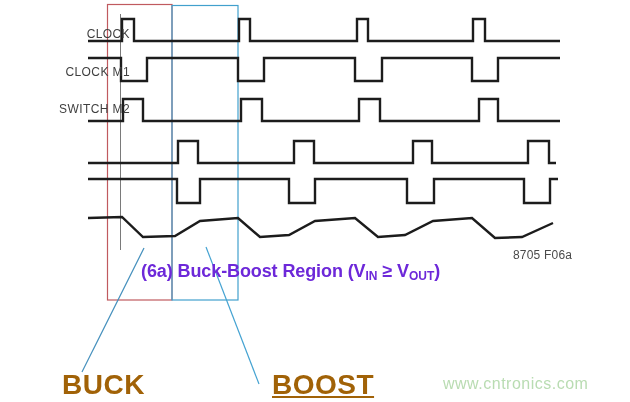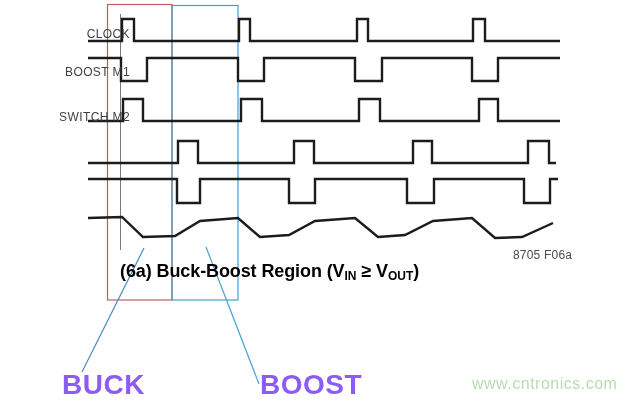--- a/index.html
+++ b/index.html
@@ -10,33 +10,33 @@
   .canvas svg{position:absolute;top:0;left:0;}
   .sig-label{
     position:absolute;left:0;width:86px;text-align:right;
     font-size:12px;line-height:12px;letter-spacing:.4px;color:#3f3f3f;
     white-space:nowrap;
     margin-left:44px;
   }
   .sig-label.il{width:84px;font-size:13px;}
   .sig-label.il sub{font-size:9px;vertical-align:-2px;}
   .caption{
-    position:absolute;left:120px;top:261px;
-    font-size:18px;font-weight:bold;color:#000000;letter-spacing:-.1px;
+    position:absolute;left:141px;top:261px;
+    font-size:18px;font-weight:bold;color:#6d28d9;letter-spacing:-.1px;
     white-space:nowrap;
   }
   .caption sub{font-size:12px;font-weight:bold;vertical-align:-3px;letter-spacing:0;}
   .ref-code{position:absolute;left:513px;top:248px;font-size:12px;color:#4a4a4a;letter-spacing:.2px;}
   .region-label{
-    position:absolute;font-size:28px;font-weight:bold;color:#8b5cf6;
+    position:absolute;font-size:28px;font-weight:bold;color:#a16207;
     letter-spacing:.5px;line-height:28px;white-space:nowrap;
   }
   .region-label.buck{left:62px;top:371px;}
-  .region-label.boost{left:260px;top:371px;}
-  .watermark{position:absolute;left:443px;top:375px;font-size:16px;color:#b9dcb2;letter-spacing:.5px;margin-left:29px;}
+  .region-label.boost{left:272px;top:371px;text-decoration:underline;}
+  .watermark{position:absolute;left:443px;top:375px;font-size:16px;color:#b9dcb2;letter-spacing:.5px;}
 </style>
 </head>
 <body>
 
 <div class="canvas">
 
   <svg width="630" height="402" viewBox="0 0 630 402">
       <rect x="107.5" y="4.5" width="64.5" height="295.5" fill="none" stroke="#c05a5f" stroke-width="1.2"></rect>
       <rect x="172" y="5.5" width="66" height="294.5" fill="none" stroke="#41a0cd" stroke-width="1.2"></rect>
       <line x1="120.5" y1="14" x2="120.5" y2="250" stroke="#7a7a7a" stroke-width="1"></line>
@@ -44,22 +44,22 @@
       <line x1="206" y1="247" x2="259" y2="384" stroke="#45a3d2" stroke-width="1.2"></line>
       <polyline points="88,41 122,41 122,19 134,19 134,41 239,41 239,19 250,19 250,41 357,41 357,19 368,19 368,41 473,41 473,19 485,19 485,41 560,41" fill="none" stroke="#1c1c1c" stroke-width="2.4" stroke-linejoin="miter" stroke-linecap="butt"></polyline>
       <polyline points="88,58 121,58 121,81 147,81 147,58 238,58 238,81 264,81 264,58 355,58 355,81 382,81 382,58 472,58 472,81 498,81 498,58 560,58" fill="none" stroke="#1c1c1c" stroke-width="2.4" stroke-linejoin="miter" stroke-linecap="butt"></polyline>
       <polyline points="88,121 123,121 123,99 143,99 143,121 241,121 241,99 262,99 262,121 359,121 359,99 380,99 380,121 479,121 479,99 498,99 498,121 560,121" fill="none" stroke="#1c1c1c" stroke-width="2.4" stroke-linejoin="miter" stroke-linecap="butt"></polyline>
       <polyline points="88,163 178,163 178,141 198,141 198,163 294,163 294,141 314,141 314,163 413,163 413,141 432,141 432,163 528,163 528,141 549,141 549,163 556,163" fill="none" stroke="#1c1c1c" stroke-width="2.4" stroke-linejoin="miter" stroke-linecap="butt"></polyline>
       <polyline points="88,179 177,179 177,203 200,203 200,179 289,179 289,203 315,203 315,179 407,179 407,203 434,203 434,179 524,179 524,203 550,203 550,179 558,179" fill="none" stroke="#1c1c1c" stroke-width="2.4" stroke-linejoin="miter" stroke-linecap="butt"></polyline>
       <polyline points="88,218 122,217 143,237 175,236 200,221 238,218 260,237 289,235 315,221 355,218 378,237 405,235 433,221 472,218 495,238 522,237 553,223" fill="none" stroke="#1c1c1c" stroke-width="2.4" stroke-linejoin="miter" stroke-linecap="butt"></polyline>
     </svg>
 
   <div class="sig-label" style="top:28px">CLOCK</div>
-  <div class="sig-label" style="top:66px">BOOST M1</div>
-  <div class="sig-label" style="top:111px">SWITCH M2</div>
+  <div class="sig-label" style="top:66px">CLOCK M1</div>
+  <div class="sig-label" style="top:103px">SWITCH M2</div>
 
   <div class="caption"><span>(6a) Buck-Boost Region (V</span><sub>IN</sub><span> ≥ V</span><sub>OUT</sub><span>)</span></div>
 
   <div class="ref-code">8705 F06a</div>
 
   <div class="region-label buck">BUCK</div>
   <div class="region-label boost">BOOST</div>
 
   <div class="watermark">www.cntronics.com</div>
 

